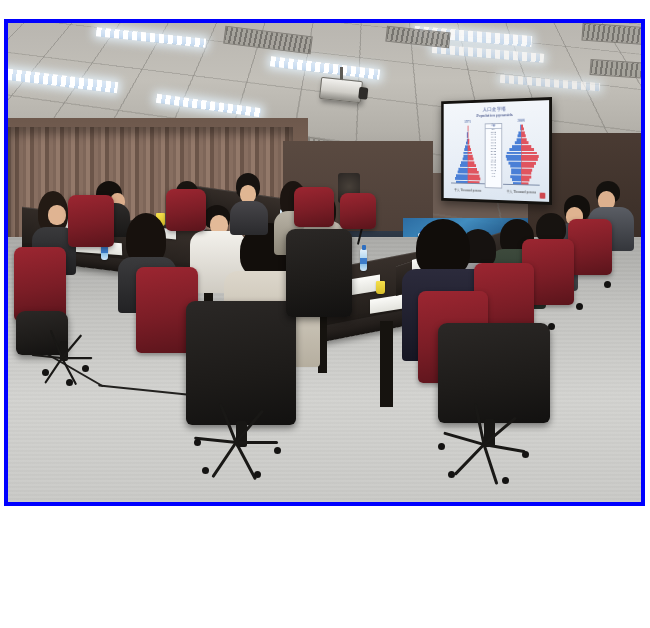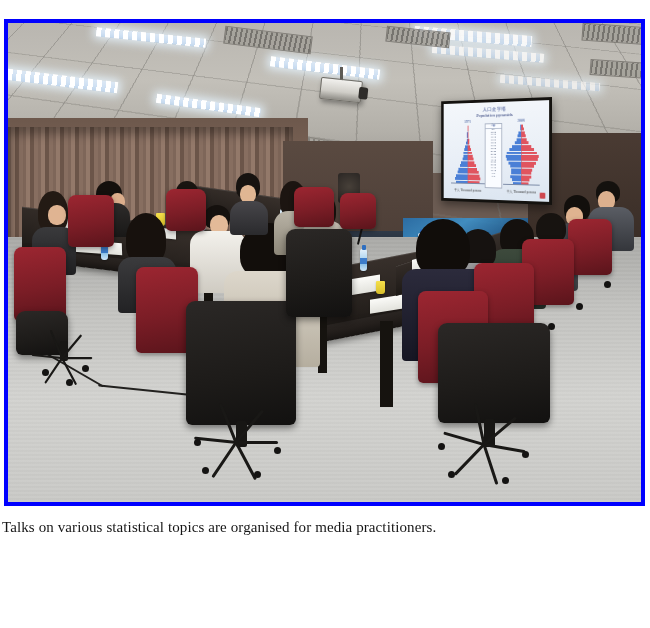--- a/index.html
+++ b/index.html
@@ -619,15 +619,14 @@
       <div class="caster" style="left:74px;top:342px;"></div>
       <div class="caster" style="left:58px;top:356px;"></div>
 
       <div class="caster" style="left:540px;top:300px;"></div>
       <div class="caster" style="left:568px;top:280px;"></div>
       <div class="caster" style="left:596px;top:258px;"></div>
 
     </div>
   </div>
 
-  <div class="caption">Talks on various statistical topics are organised for media practitioners.</div>
 
 </div>
 
 </body></html>

